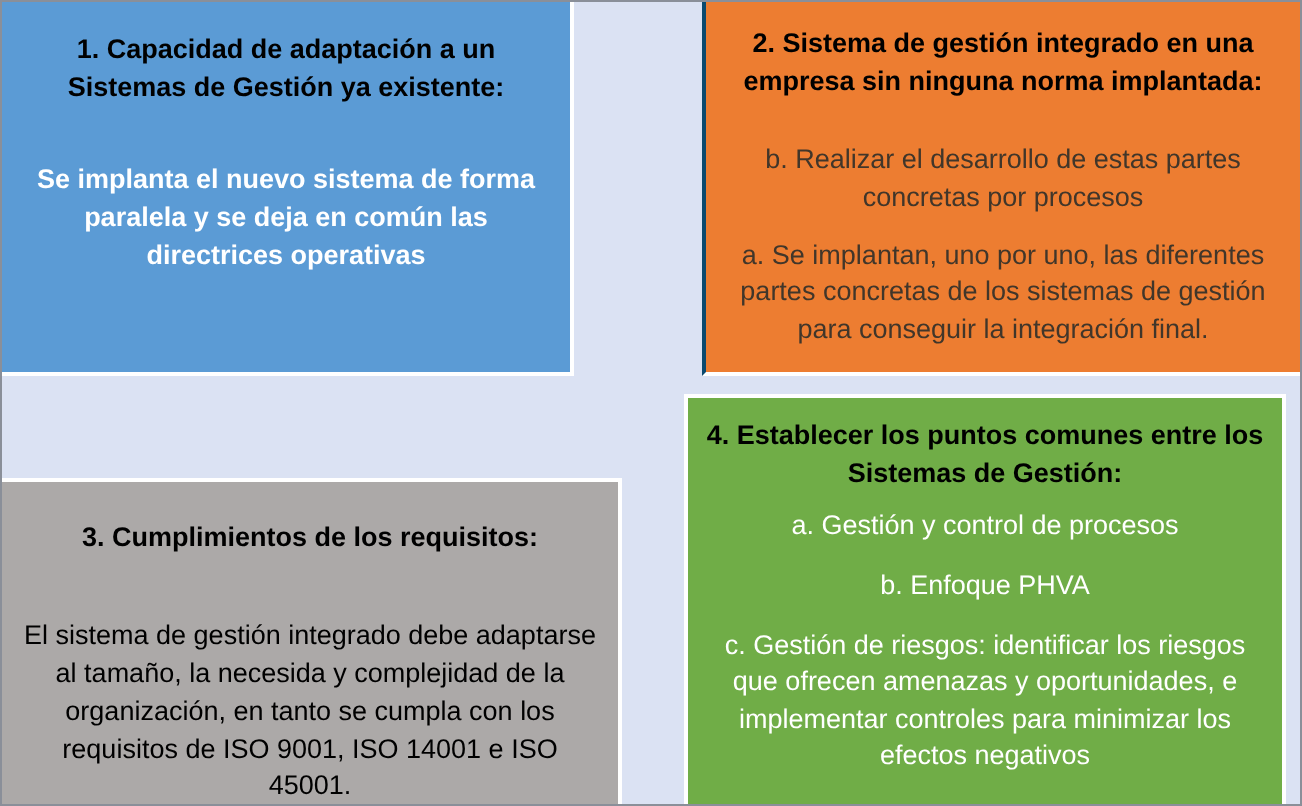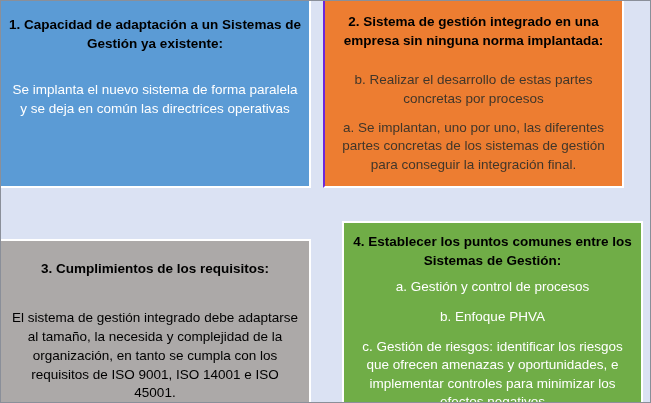--- a/index.html
+++ b/index.html
@@ -29,54 +29,54 @@
     font-weight: 700;
     line-height: 1.4;
   }
   .box .para {
     margin: 0;
     font-size: 13.5px;
     line-height: 1.4;
   }
   
   .box1 {
-    left: 0; top: 0; width: 310px; height: 187px;
+    left: 0; top: 0; width: 286px; height: 187px;
     border-right: 2px solid #fff; border-bottom: 2px solid #fff;
   }
   .box2 {
-    left: 322px; top: 0; width: 301px; height: 187px;
-    border-left: 2px solid #6d28d9; border-right: 2px solid #fff; border-bottom: 2px solid #fff;
+    left: 350px; top: 0; width: 301px; height: 187px;
+    border-left: 2px solid #0c4a6e; border-right: 2px solid #fff; border-bottom: 2px solid #fff;
   }
   .box3 {
     left: 0; top: 214px; width: 310px; bottom: 0;
     border-right: 2px solid #fff; border-top: 2px solid #fff;
   }
   .box4 {
-    left: 341px; top: 220px; width: 301px; bottom: 0;
+    left: 341px; top: 196px; width: 301px; bottom: 0;
     border-left: 2px solid #fff; border-right: 2px solid #fff; border-top: 2px solid #fff;
   }
   
   .box1 .title { margin: 3px 0 27px; }
   .box2 .title { margin: 0 0 20px; }
   .box2 .para + .para { margin-top: 10px; }
   .box3 { padding-top: 14px; }
   .box3 .title { margin: 5px 0 30px; }
   .box4 { padding-top: 10px; }
   .box4 .title { margin: 0 0 8px; line-height: 1.38; }
   .box4 .para { line-height: 1.38; }
   .box4 .para + .para { margin-top: 11px; }
 </style>
 </head>
 <body>
 
 <div class="canvas" style="background-color: rgb(219, 226, 243);">
 
   <section class="box box1" style="background-color: rgb(91, 155, 213);">
     <h2 class="title" style="color: rgb(0, 0, 0);">1. Capacidad de adaptación a un Sistemas de Gestión ya existente:</h2>
-    <p class="para" style="color: rgb(255, 255, 255);">Se implanta el nuevo sistema de forma paralela y se deja en común las directrices operativas</p>
+    <p class="para" style="color: rgb(255, 255, 255); font-weight: bold;">Se implanta el nuevo sistema de forma paralela y se deja en común las directrices operativas</p>
   </section>
 
   <section class="box box2" style="background-color: rgb(237, 125, 49);">
     <h2 class="title" style="color: rgb(0, 0, 0);">2. Sistema de gestión integrado en una empresa sin ninguna norma implantada:</h2>
     <p class="para" style="color: rgb(65, 54, 42);">b. Realizar el desarrollo de estas partes concretas por procesos</p>
     <p class="para" style="color: rgb(65, 54, 42);">a. Se implantan, uno por uno, las diferentes partes concretas de los sistemas de gestión para conseguir la integración final.</p>
   </section>
 
   <section class="box box3" style="background-color: rgb(172, 169, 168); margin-top: 24px;">
     <h2 class="title" style="color: rgb(0, 0, 0);">3. Cumplimientos de los requisitos:</h2>

